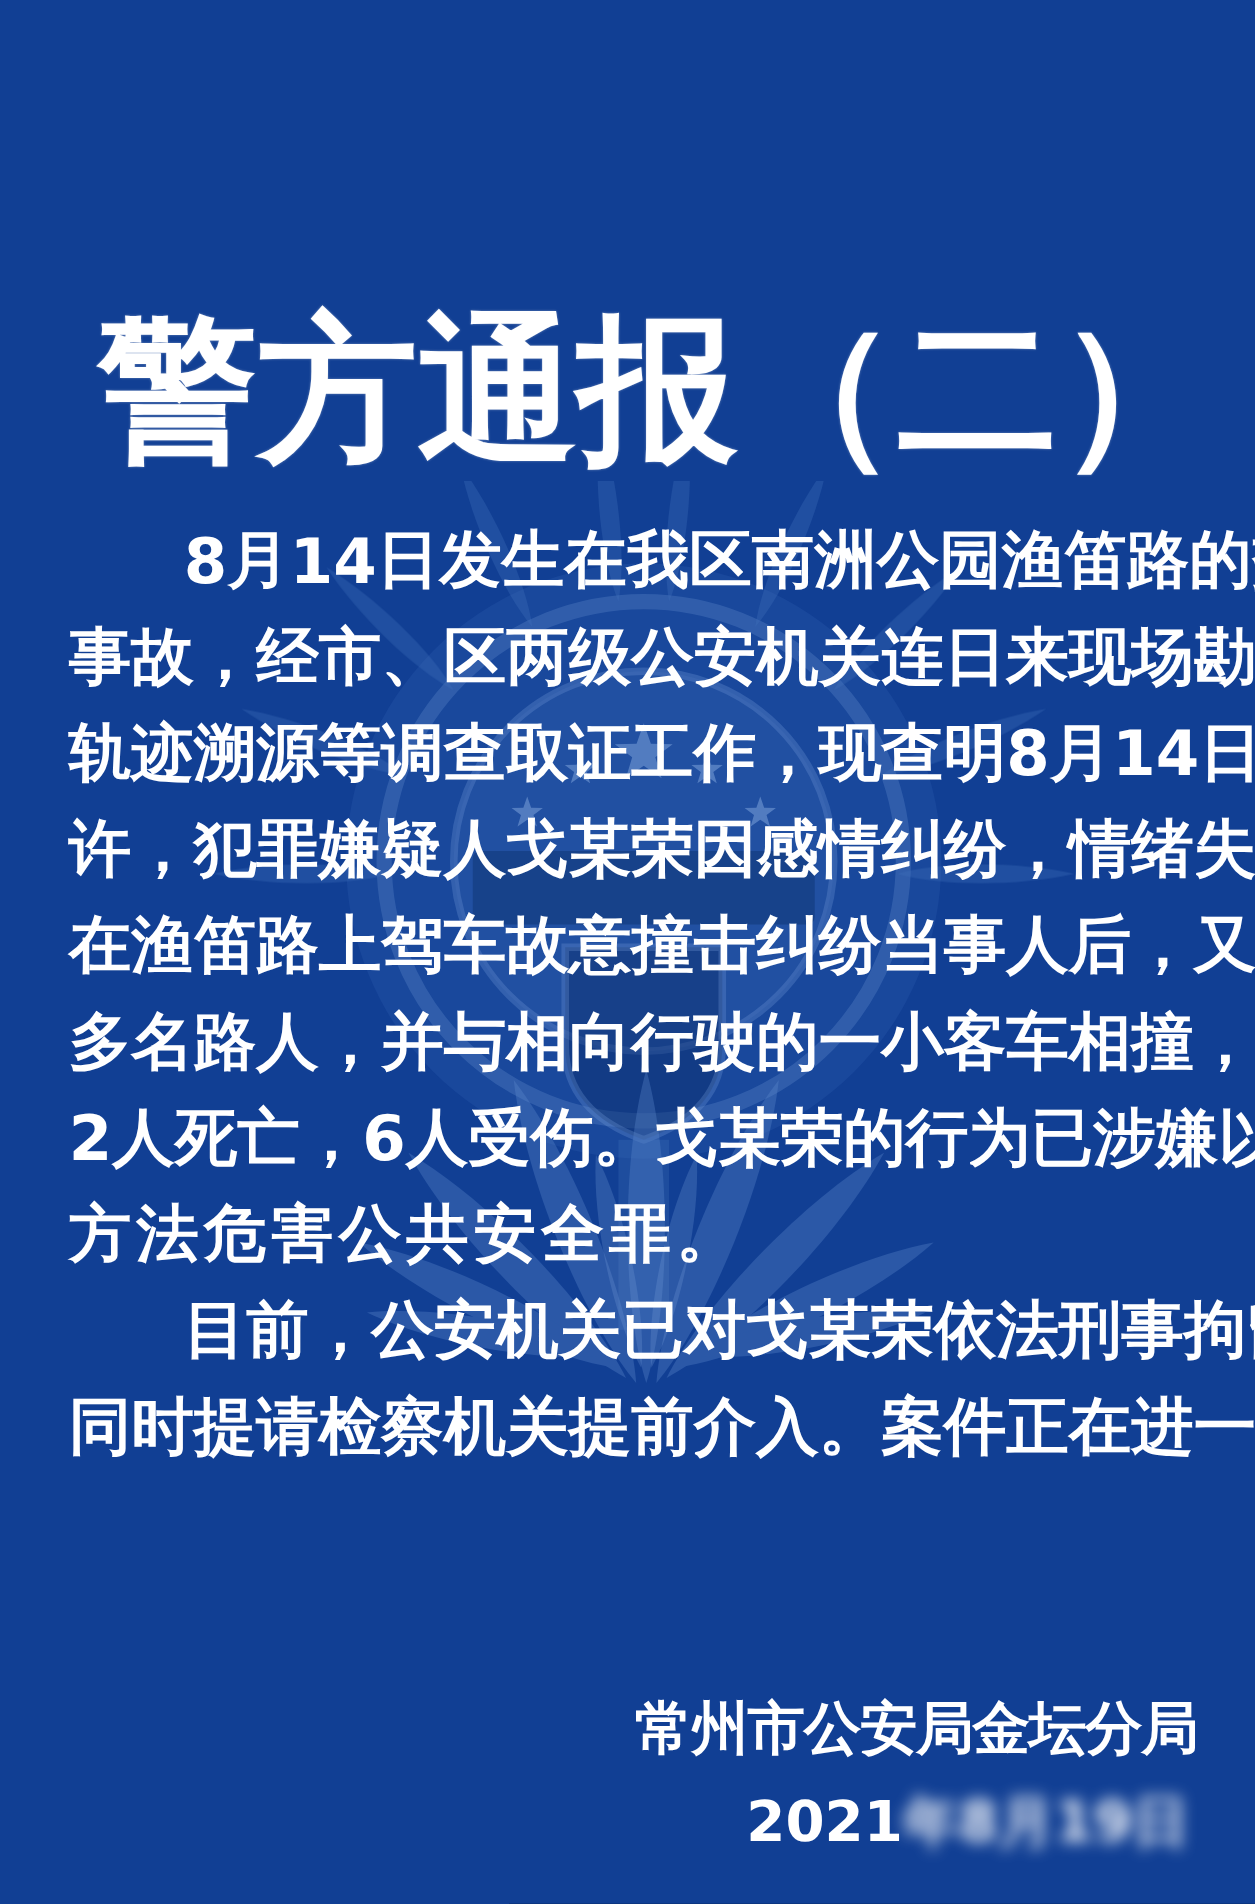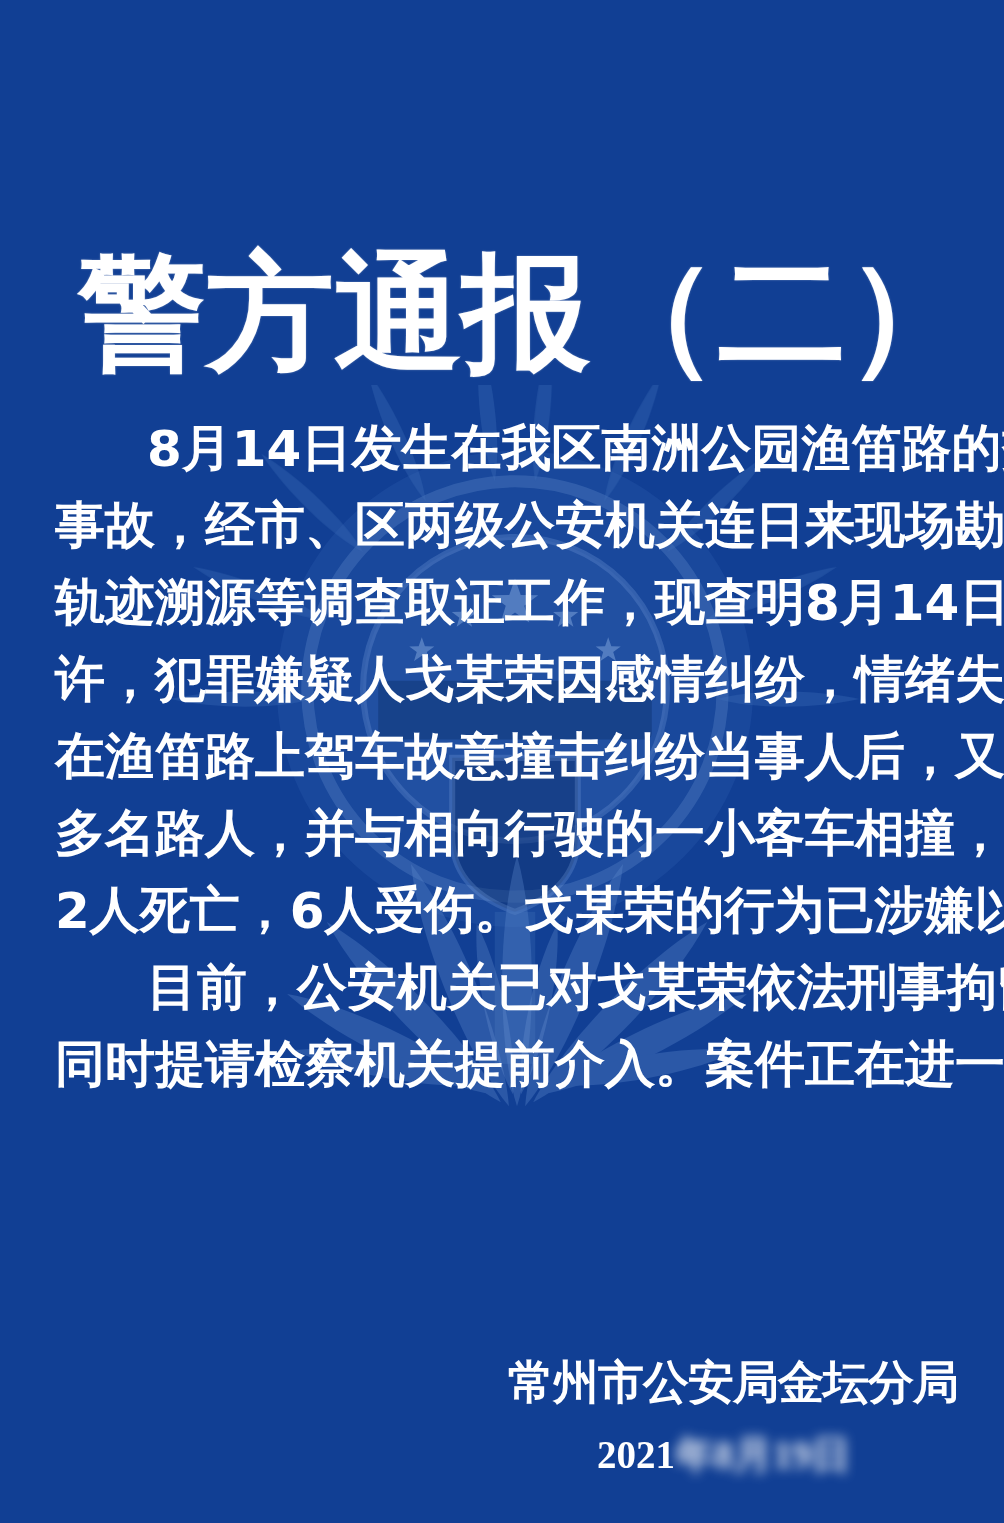--- a/index.html
+++ b/index.html
@@ -41,21 +41,21 @@
   .line .ind{flex:0 0 92px;width:92px;height:1px;}
   .line span{display:block;}
   
   .agency{
     position:absolute;top:1352px;left:508px;width:430px;
     font-size:46px;font-weight:bold;letter-spacing:-1px;
     display:flex;justify-content:space-between;white-space:nowrap;
   }
   .dateline{
     position:absolute;top:1428px;left:597px;
-    font-size:39px;font-weight:bold;white-space:nowrap;font-family:Liberation Serif, serif;
+    font-size:45px;font-weight:bold;white-space:nowrap;
   }
   .smudge{filter:blur(6px);opacity:.9;}
 </style>
 </head>
 <body>
 
 <div class="poster">
 
   <svg class="watermark" viewBox="0 0 700 760" aria-hidden="true">
     <defs>
@@ -264,20 +264,21 @@
         <span>某</span>
         <span>荣</span>
         <span>的</span>
         <span>行</span>
         <span>为</span>
         <span>已</span>
         <span>涉</span>
         <span>嫌</span>
         <span>以</span>
       </div>
+    <div class="line end">方法危害公共安全罪。</div>
     <div class="line full indent">
         <i class="ind"></i>
         <span>目</span>
         <span>前</span>
         <span>，</span>
         <span>公</span>
         <span>安</span>
         <span>机</span>
         <span>关</span>
         <span>已</span>

